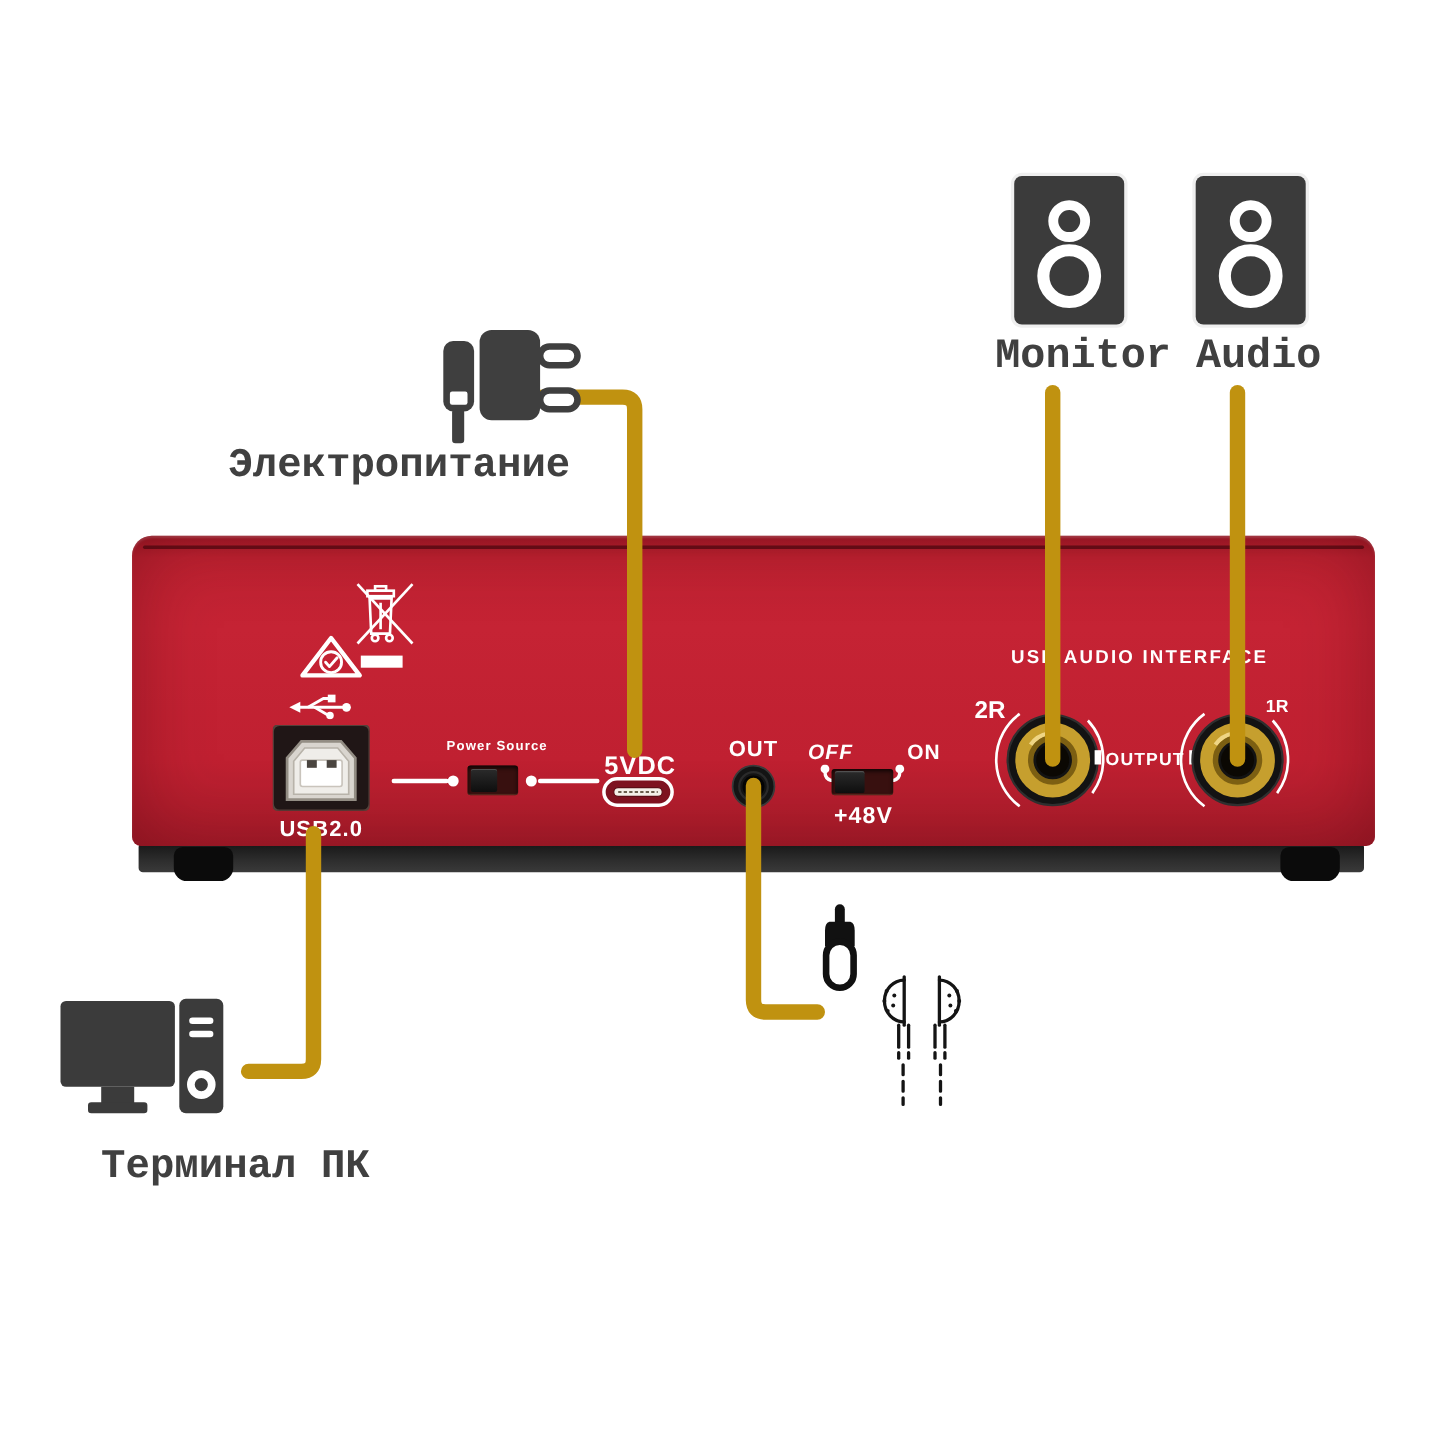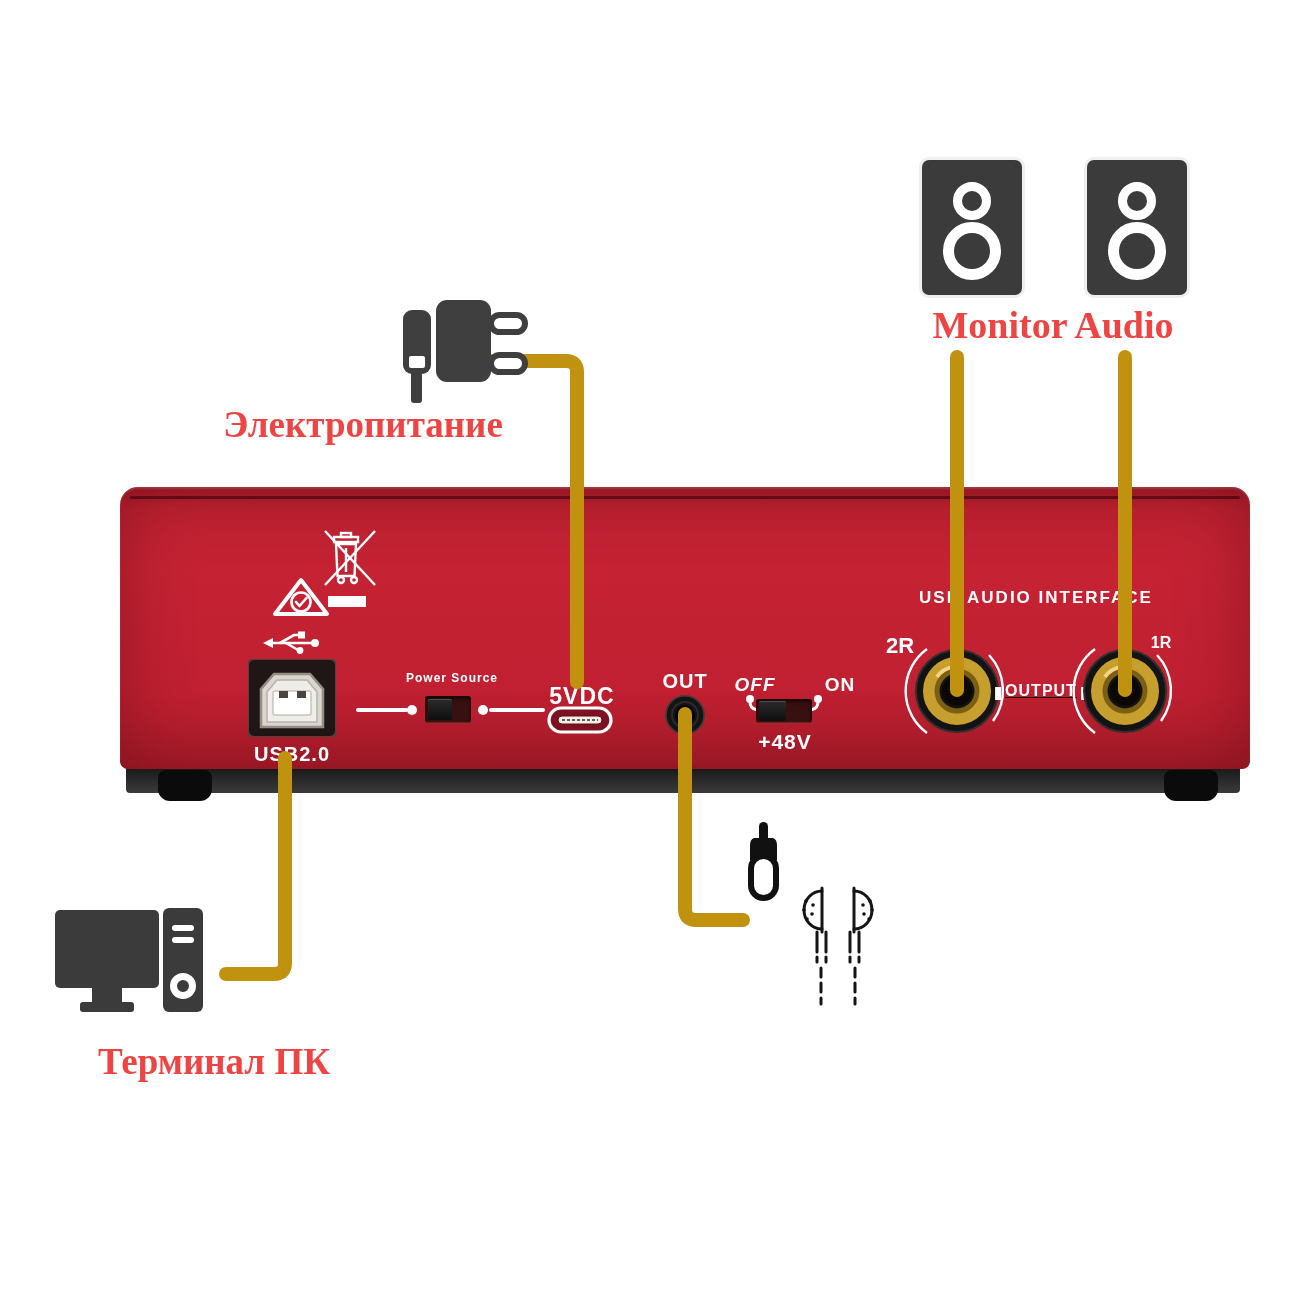--- a/index.html
+++ b/index.html
@@ -1,20 +1,20 @@
 <!DOCTYPE html>
 <html><head>
 <meta charset="utf-8">
 <style>
   html,body{margin:0;padding:0;background:#fff;}
   .canvas{position:relative;width:1300px;height:1300px;background:#ffffff;overflow:hidden;
           font-family:"Liberation Sans",sans-serif;}
   .abs{position:absolute;}
-  .lbl{position:absolute;font-weight:700;color:#ef4444;white-space:nowrap;
-       transform:translateX(-50%);font-family:Liberation Serif, serif;}
+  .lbl{position:absolute;font-weight:700;color:#404040;white-space:nowrap;
+       transform:translateX(-50%);font-family:Liberation Mono, monospace;}
   .ptxt{position:absolute;color:#ffffff;font-weight:700;white-space:nowrap;
         transform:translateX(-50%);font-family:"Liberation Sans",sans-serif;}
   
   .device{position:absolute;left:120px;top:487px;width:1130px;height:282px;
           border-radius:18px 18px 8px 8px;
           background:linear-gradient(180deg,#a61a28 0%,#c12232 7%,#c52334 30%,#c02031 72%,#aa1c2b 100%);
           box-shadow:inset 0 0 70px rgba(60,0,8,.35), inset 0 2px 2px rgba(255,255,255,.18);}
   .device-seam{position:absolute;left:10px;right:10px;top:9px;height:3px;border-radius:3px;
           background:rgba(45,0,6,.55);}
   .device-base{position:absolute;left:126px;top:766px;width:1114px;height:27px;border-radius:4px;
@@ -31,21 +31,21 @@
   
   .pc-part{position:absolute;background:#3b3b3b;}
   
   .recess{position:absolute;background:#38100f;border-radius:3px;
           box-shadow:inset 0 2px 4px rgba(0,0,0,.8), inset 0 -1px 1px rgba(255,180,120,.25);}
   .knob{position:absolute;background:linear-gradient(180deg,#2b2b2b,#0e0e0e);border-radius:2px;
         box-shadow:inset 0 1px 0 rgba(255,255,255,.18);}
   .wdot{position:absolute;width:10px;height:10px;border-radius:50%;background:#ffffff;}
   .wline{position:absolute;height:4px;background:#ffffff;border-radius:2px;}
   .wsq{display:inline-block;width:6px;height:13px;background:#ffffff;margin:0 4px;}
-  .output-wrap{position:absolute;display:flex;align-items:flex-end;transform:translateX(-50%);text-decoration:underline;}
+  .output-wrap{position:absolute;display:flex;align-items:flex-start;transform:translateX(-50%);}
   svg{display:block;}
 </style>
 </head>
 <body>
 
 <div class="canvas">
 
   <div class="device-base"></div>
   <div class="foot" style="left:158px;"></div>
   <div class="foot" style="left:1164px;"></div>

